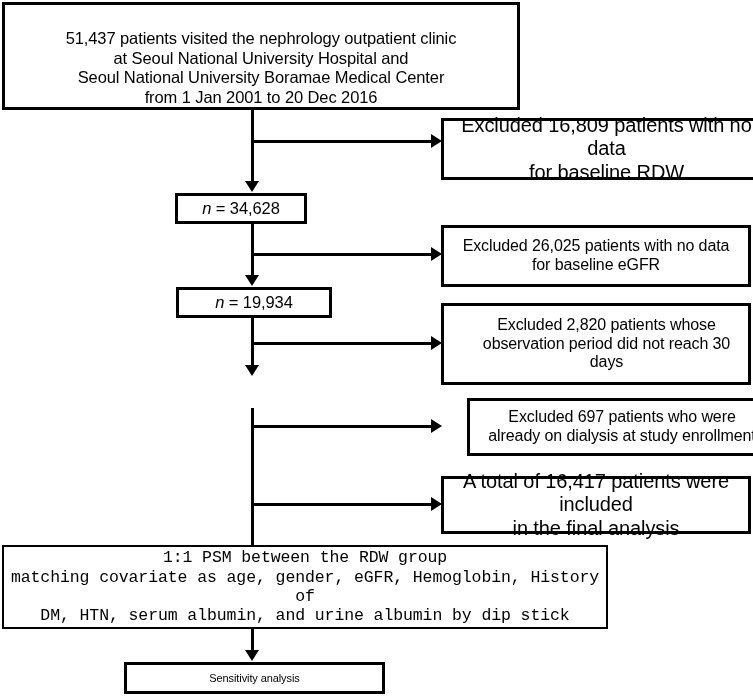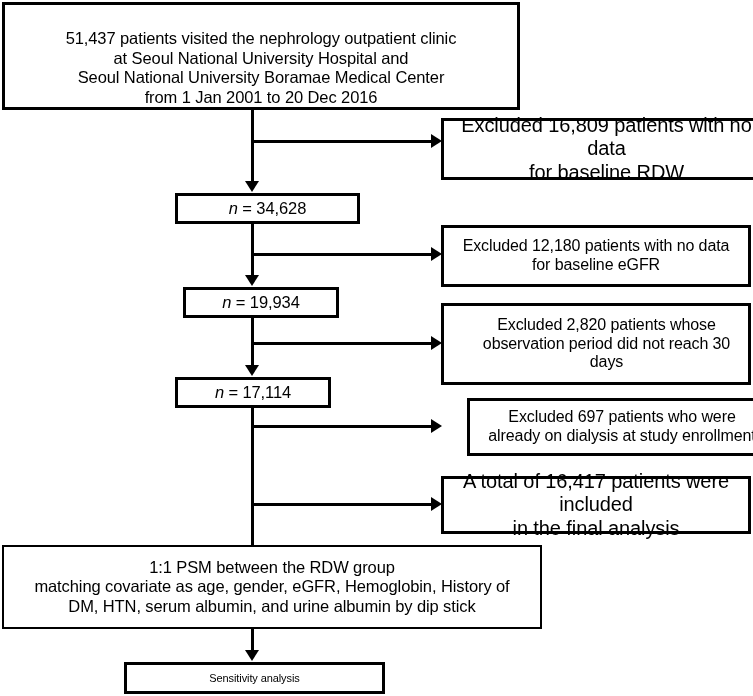--- a/index.html
+++ b/index.html
@@ -37,34 +37,34 @@
   .box.thin { border-width: 2px; }
 
   
   #box-enrollment {
     left: 2px; top: 2px; width: 518px; height: 108px;
     font-size: 16.5px;
     align-items: flex-end;
   }
   
   .nbox { font-size: 16.5px; }
-  #box-n1 { left: 175px; top: 193px; width: 185px; height: 31px; }
-  #box-n2 { left: 183px; top: 287px; width: 156px; height: 31px; text-align: center; }
+  #box-n1 { left: 175px; top: 193px; width: 132px; height: 31px; }
+  #box-n2 { left: 176px; top: 287px; width: 156px; height: 31px; text-align: center; }
   #box-n3 { left: 175px; top: 377px; width: 156px; height: 31px; }
   .nbox i { font-style: italic; }
 
   
   #box-ex1 { left: 441px; top: 118px; width: 331px; height: 62px; font-size: 20px; }
   #box-ex2 { left: 441px; top: 225px; width: 310px; height: 62px; font-size: 16px; }
   #box-ex3 { left: 441px; top: 303px; width: 310px; height: 82px; font-size: 16px; padding-left: 21px; }
   #box-ex4 { left: 467px; top: 398px; width: 310px; height: 58px; font-size: 16px; }
   #box-total { left: 441px; top: 476px; width: 310px; height: 58px; font-size: 20px; }
 
   
-  #box-psm { left: 2px; top: 545px; width: 540px; height: 84px; font-size: 16.5px; }
+  #box-psm { left: 2px; top: 545px; width: 606px; height: 84px; font-size: 16.5px; font-family: Liberation Mono, monospace; }
   #box-sensitivity { left: 124px; top: 662px; width: 261px; height: 32px; font-size: 11px; }
 
   
   .vline, .hline {
     position: absolute;
     background: #000000;
   }
   .vline { width: 3px; }
   .hline { height: 3px; }
 
@@ -112,21 +112,21 @@
   <div class="hline" style="left:251px; top:140px; width:184px;"></div>
   <div class="arrow-right" style="left:431px; top:134px;"></div>
   <div class="box" id="box-ex1">
     <span class="txt">Excluded 16,809 patients with no data
 for baseline RDW</span>
   </div>
 
   <div class="hline" style="left:251px; top:253px; width:184px;"></div>
   <div class="arrow-right" style="left:431px; top:247px;"></div>
   <div class="box" id="box-ex2">
-    <span class="txt">Excluded 12,180 patients with no data
+    <span class="txt">Excluded 26,025 patients with no data
 for baseline eGFR</span>
   </div>
 
   <div class="hline" style="left:251px; top:342px; width:184px;"></div>
   <div class="arrow-right" style="left:431px; top:336px;"></div>
   <div class="box" id="box-ex3">
     <span class="txt">Excluded 2,820 patients whose
 observation period did not reach 30
 days</span>
   </div>
@@ -146,23 +146,20 @@
   </div>
 
   <div class="box nbox" id="box-n1">
     <span class="txt"><i>n</i> = <span>34,628</span></span>
   </div>
 
   <div class="box nbox" id="box-n2">
     <span class="txt"><i>n</i> = <span>19,934</span></span>
   </div>
 
-  <div class="box nbox" id="box-n3">
-    <span class="txt"><i>n</i> = <span>17,114</span></span>
-  </div>
 
   <div class="box thin" id="box-psm">
     <span class="txt">1:1 PSM between the RDW group
 matching covariate as age, gender, eGFR, Hemoglobin, History of
 DM, HTN, serum albumin, and urine albumin by dip stick</span>
   </div>
 
   <div class="box" id="box-sensitivity">
     <span class="txt">Sensitivity analysis</span>
   </div>

